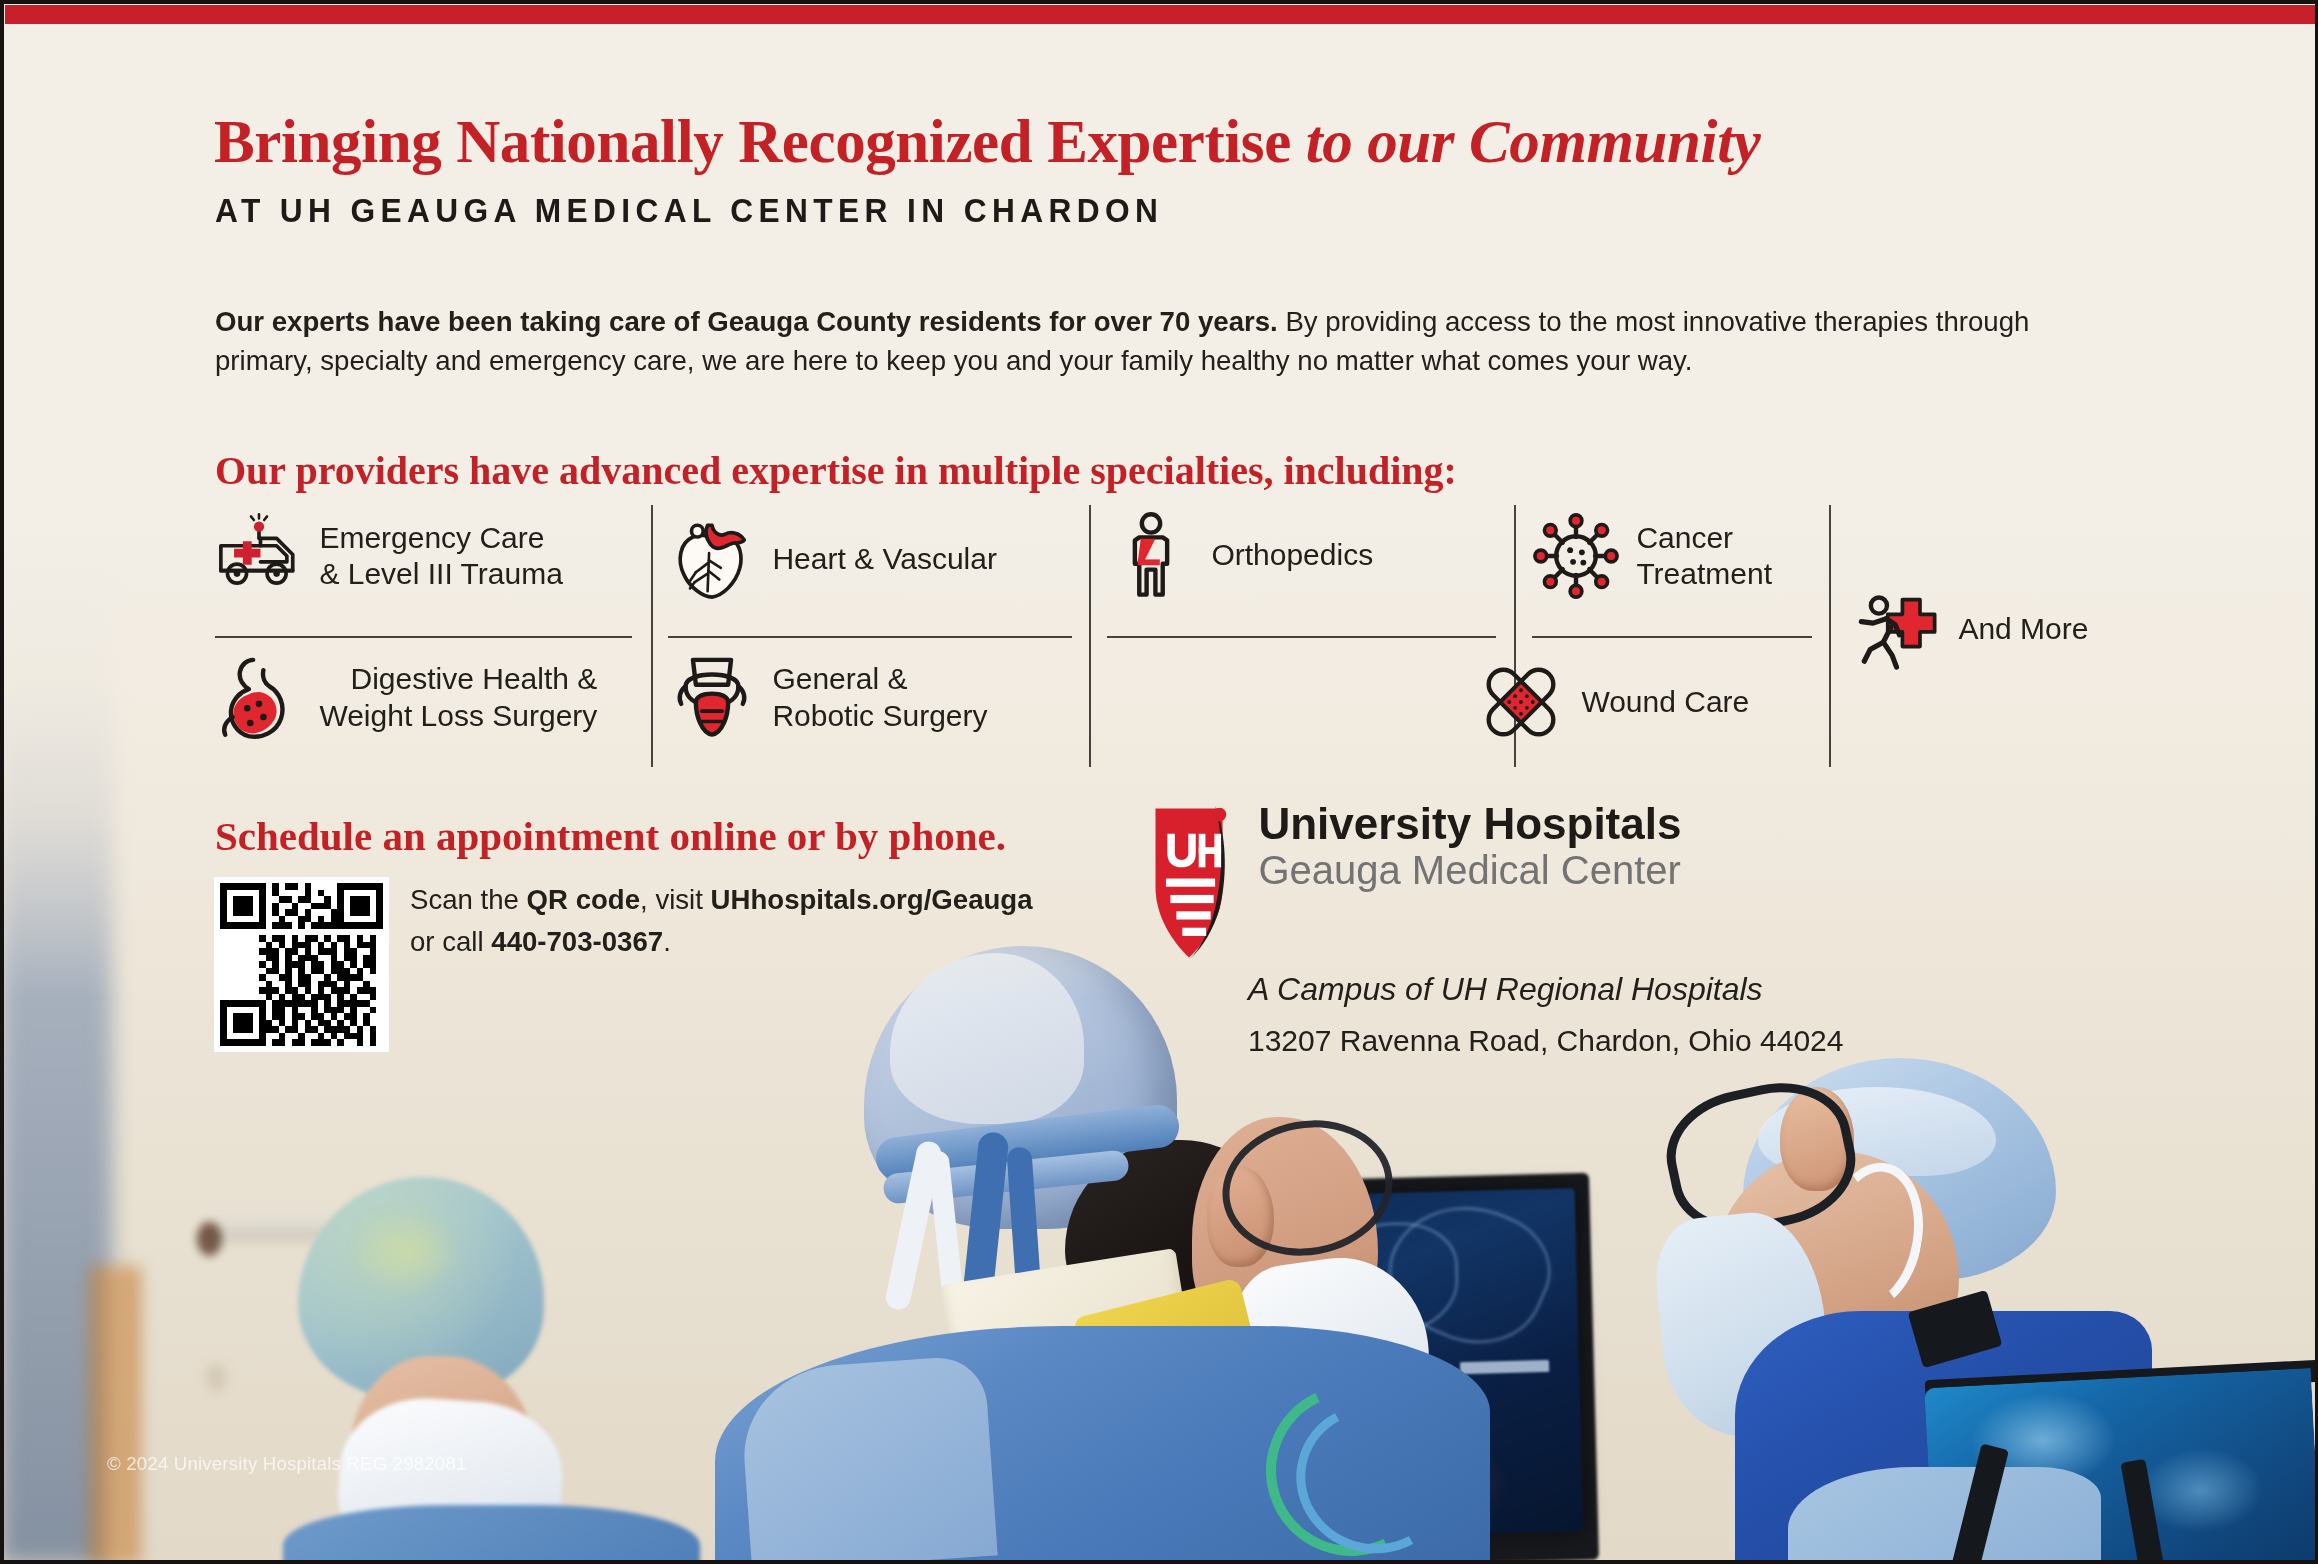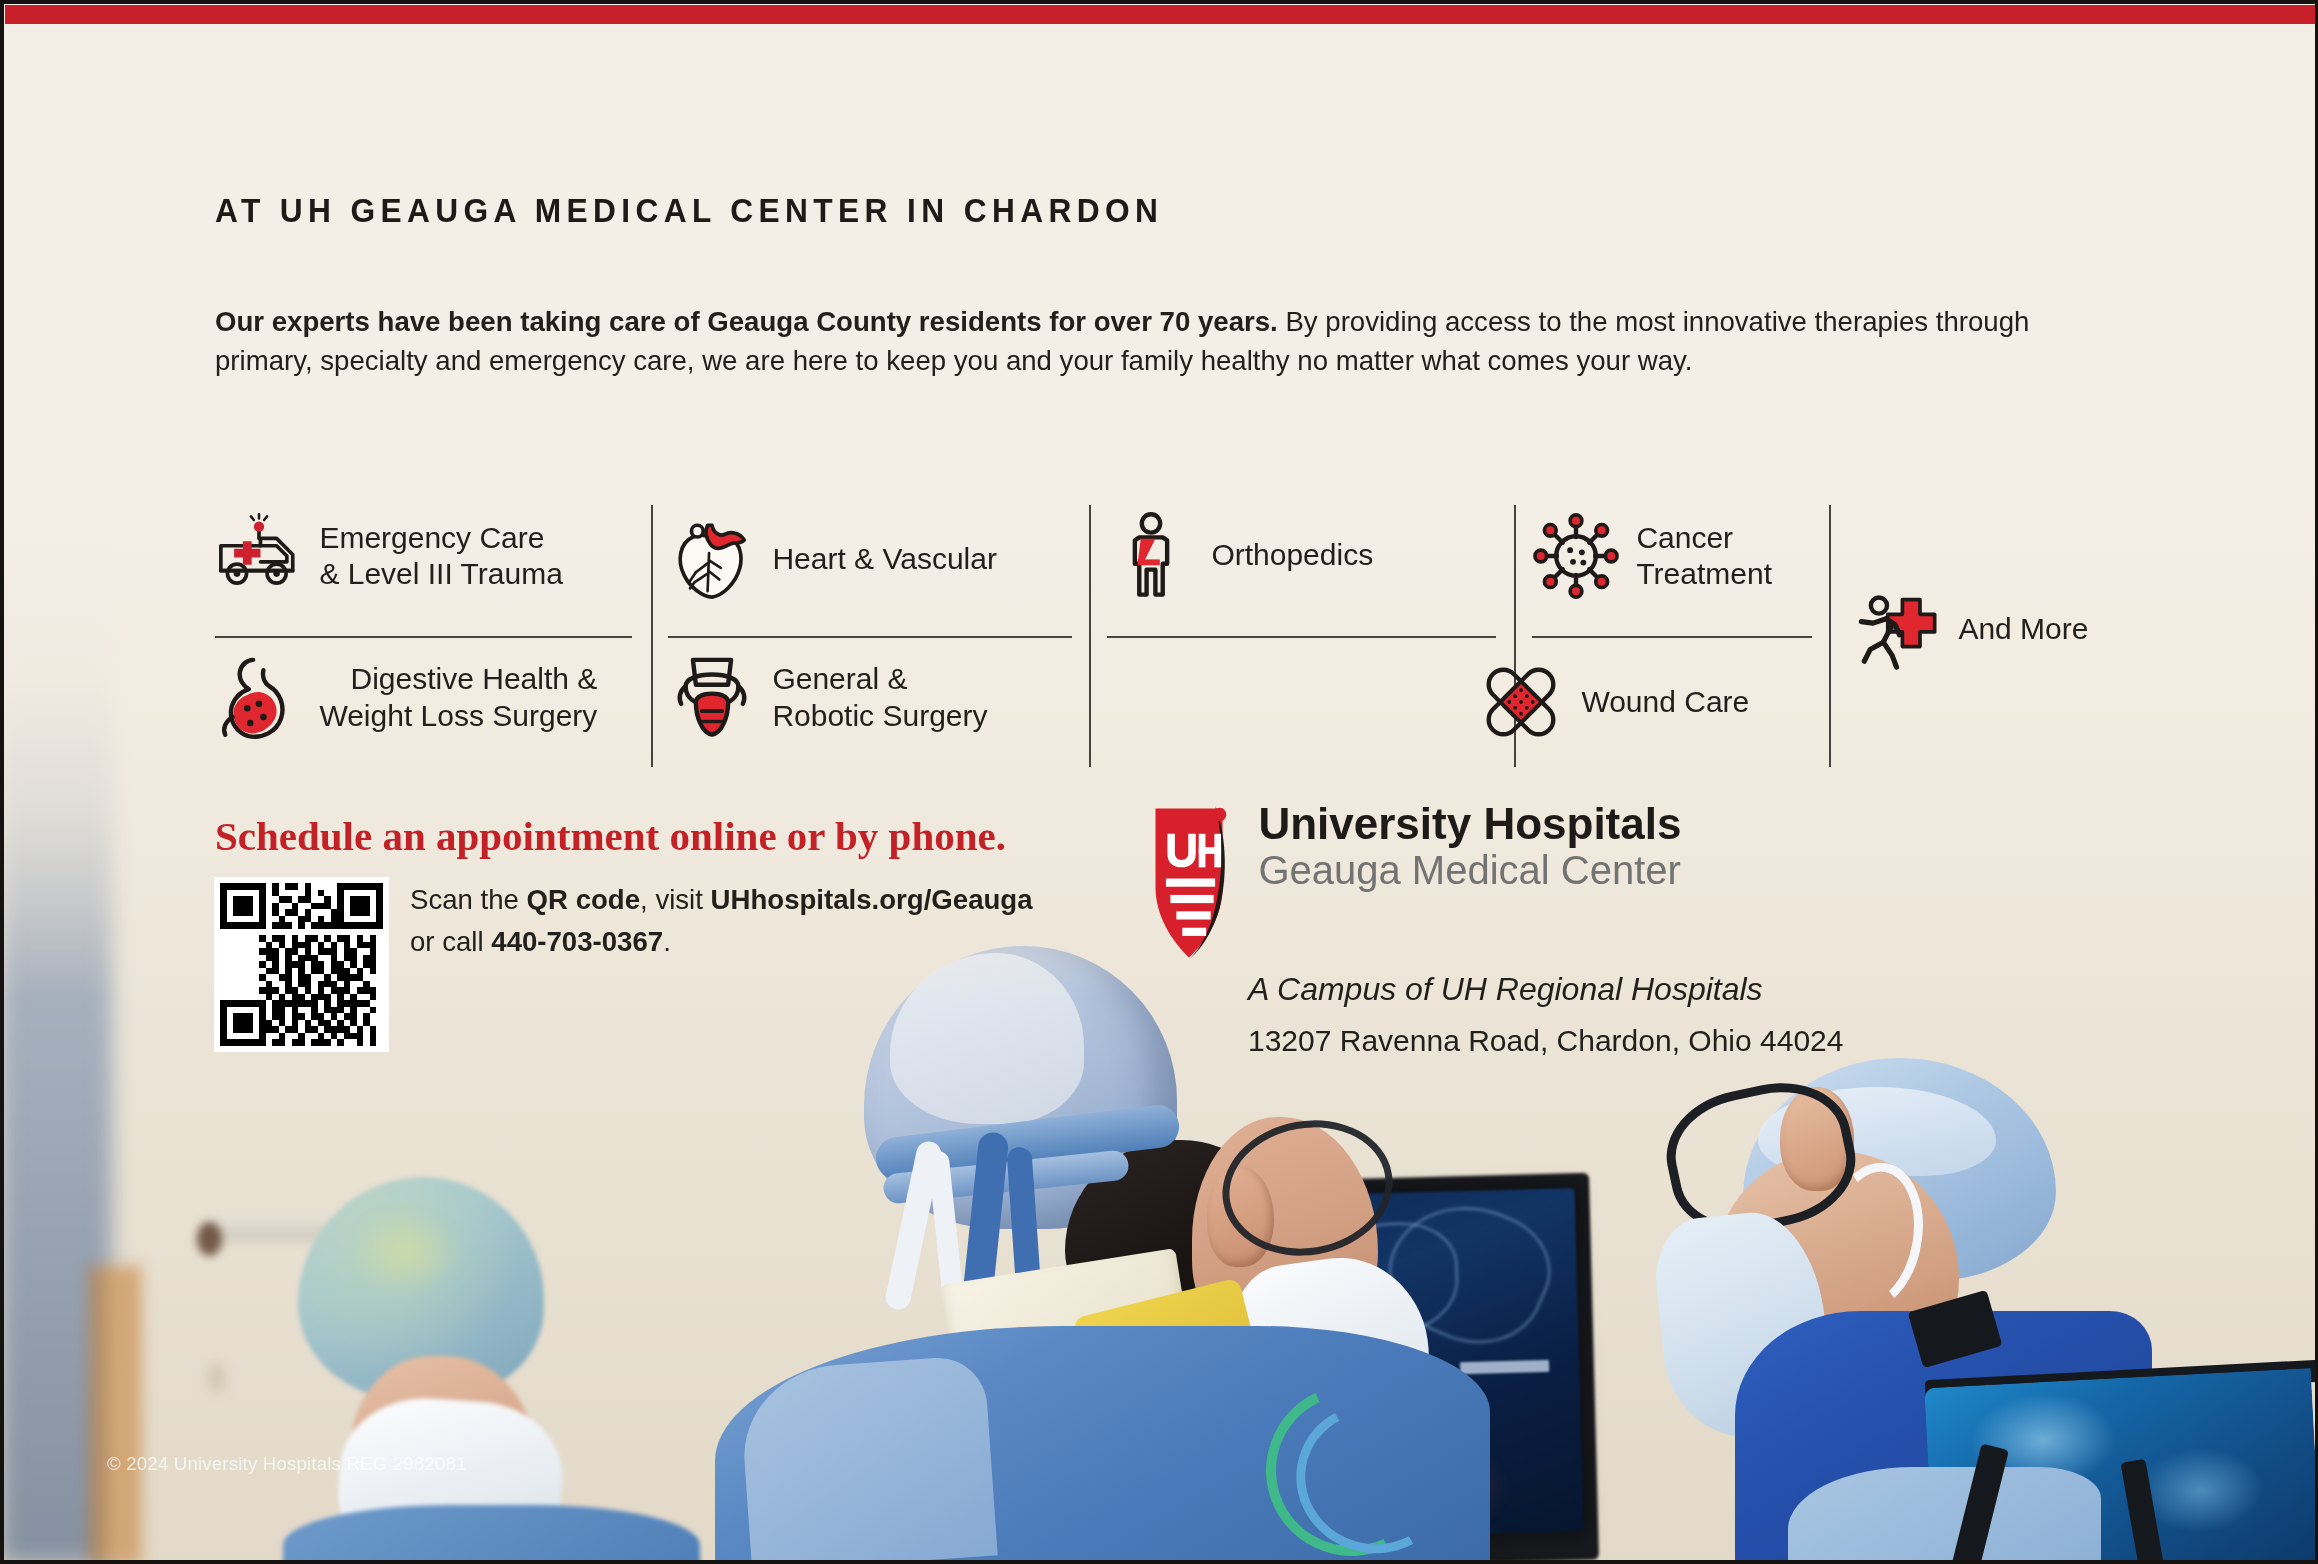--- a/index.html
+++ b/index.html
@@ -448,25 +448,27 @@
     </div>
 
     <div class="cream-fade"></div>
   </div>
 
   <div class="top-red-bar"></div>
   <div class="frame-border"></div>
 
   <div class="content">
 
+    <div class="headline"><span>Bringing Nationally Recognized Expertise </span><span class="ital">to our Community</span></div>
 
     <div class="subhead">AT UH GEAUGA MEDICAL CENTER IN CHARDON</div>
 
     <div class="body-copy"><b>Our experts have been taking care of Geauga County residents for over 70 years.</b><span> By providing access to the most innovative therapies through primary, specialty and emergency care, we are here to keep you and your family healthy no matter what comes your way.</span></div>
 
+    <div class="spec-heading">Our providers have advanced expertise in multiple specialties, including:</div>
 
     <div class="spec-grid">
 
       <div class="vdiv" style="left:436px;"></div>
       <div class="vdiv" style="left:874px;"></div>
       <div class="vdiv" style="left:1299px;"></div>
       <div class="vdiv" style="left:1614px;"></div>
 
       <div class="hdiv" style="left:0px;top:131px;width:417px;"></div>
       <div class="hdiv" style="left:453px;top:131px;width:404px;"></div>

